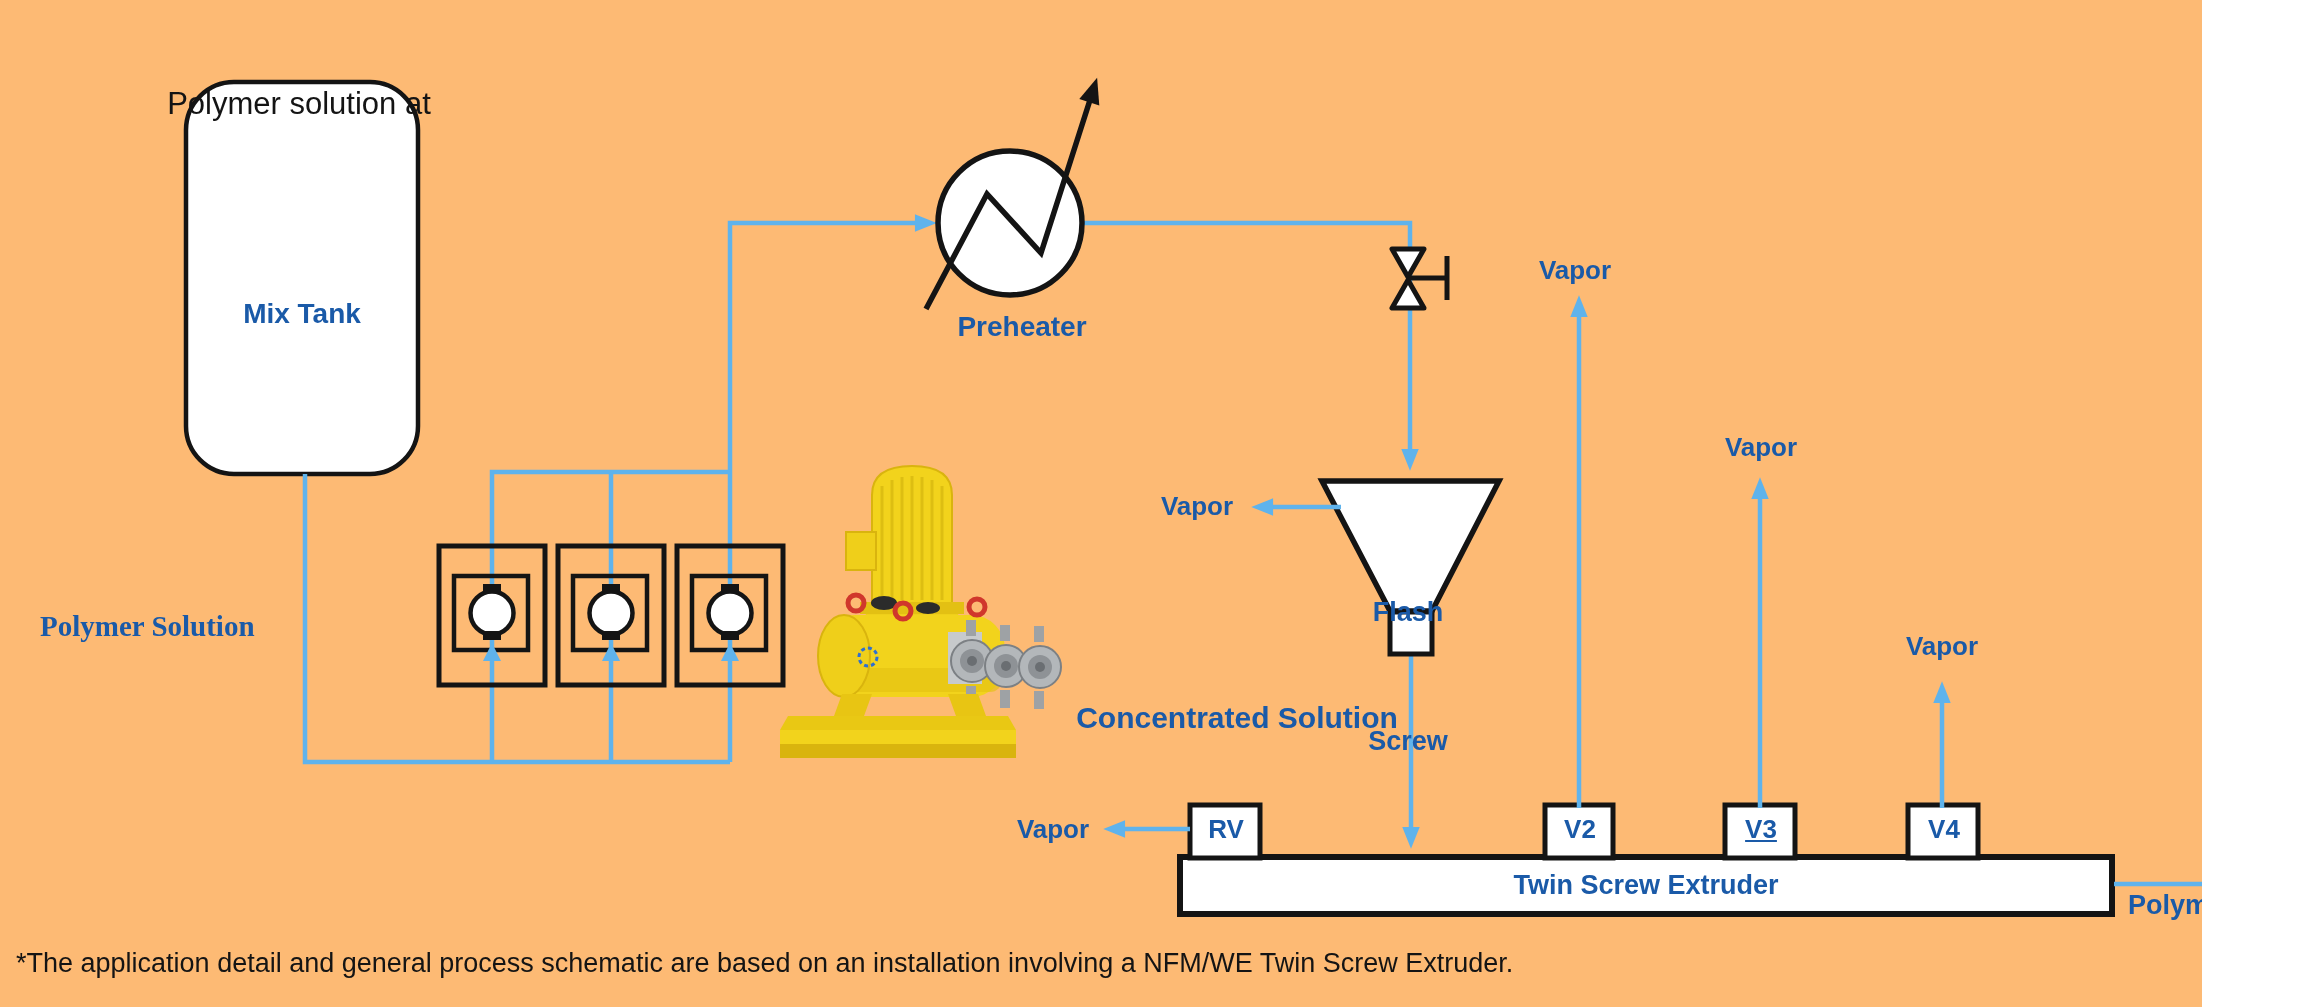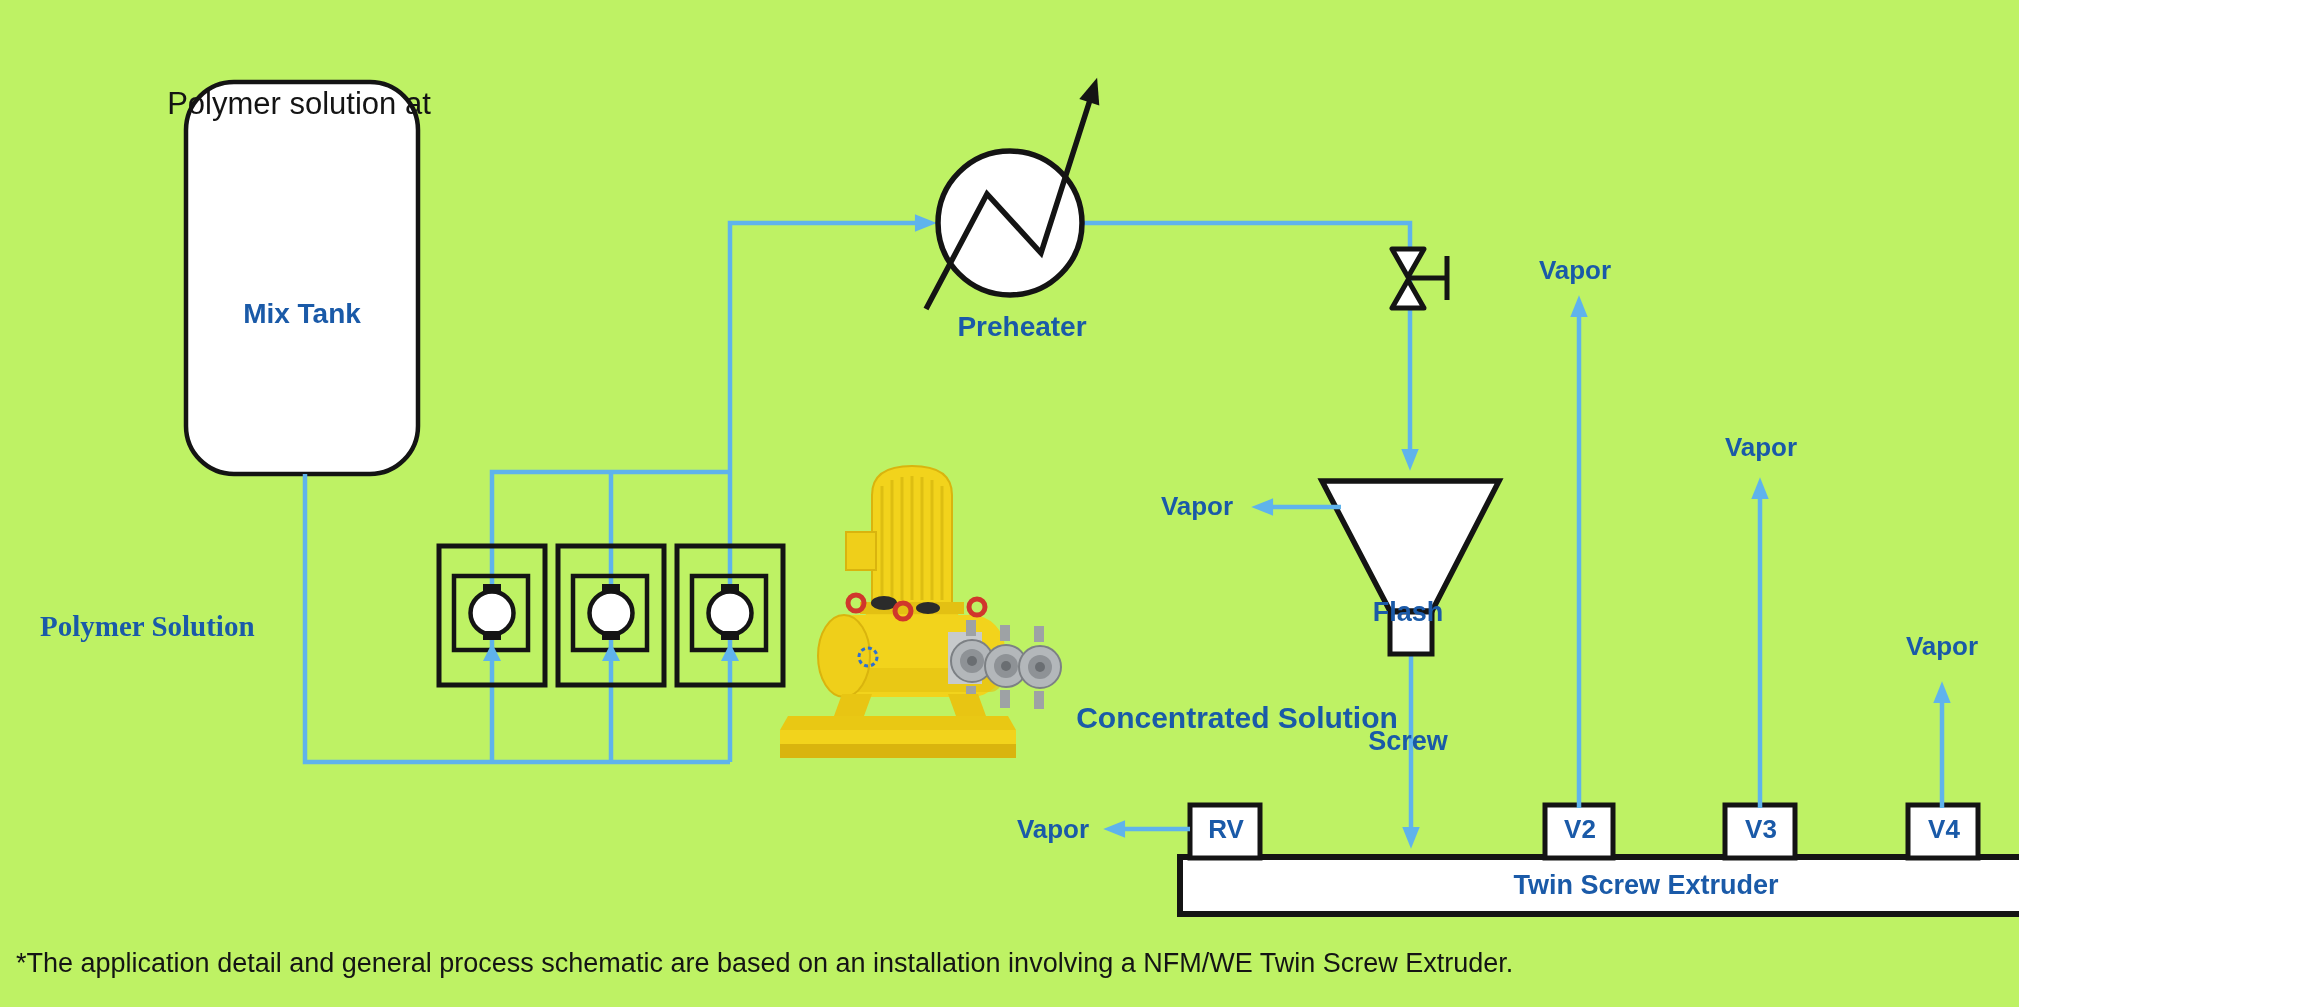--- a/index.html
+++ b/index.html
@@ -1,16 +1,16 @@
 <!DOCTYPE html>
 <html><head>
 <meta charset="utf-8">
 <style>
   html,body{margin:0;padding:0;background:#ffffff;}
-  .canvas{position:relative;width:2019px;height:1007px;background:#bef264;overflow:hidden;
+  .canvas{position:relative;width:2202px;height:1007px;background:#fdba74;overflow:hidden;
           font-family:"Liberation Sans",sans-serif;}
   .canvas svg{position:absolute;left:0;top:0;}
   .lbl{position:absolute;white-space:pre;line-height:1.15;}
   .blue{color:#1A5AA8;font-weight:700;}
   .black{color:#141414;}
   .ctr{transform:translateX(-50%);text-align:center;}
 </style>
 </head>
 <body>
 
@@ -173,21 +173,21 @@
 
 <div class="lbl blue ctr" style="left:1237px;top:701px;font-size:30px;">Concentrated Solution</div>
 
 <div class="lbl blue ctr" style="left:1053px;top:815px;font-size:26px;">Vapor</div>
 <div class="lbl blue ctr" style="left:1575px;top:256px;font-size:26px;">Vapor</div>
 <div class="lbl blue ctr" style="left:1761px;top:433px;font-size:26px;">Vapor</div>
 <div class="lbl blue ctr" style="left:1942px;top:632px;font-size:26px;">Vapor</div>
 
 <div class="lbl blue ctr" style="left:1226px;top:815px;font-size:26px;text-align:center;">RV</div>
 <div class="lbl blue ctr" style="left:1580px;top:815px;font-size:26px;">V2</div>
-<div class="lbl blue ctr" style="left:1761px;top:815px;font-size:26px;">V3</div>
+<div class="lbl blue ctr" style="left:1761px;top:815px;font-size:26px;text-decoration:underline;">V3</div>
 <div class="lbl blue ctr" style="left:1944px;top:815px;font-size:26px;">V4</div>
 
 <div class="lbl blue ctr" style="left:1646px;top:870px;font-size:27px;">Twin Screw Extruder</div>
 
 <div class="lbl blue" style="left:2128px;top:793px;font-size:27px;line-height:45px;">
   <div>Polymer</div>
   
 </div>
 
 <div class="lbl black" style="left:16px;top:948px;font-size:27px;font-weight:400;">*The application detail and general process schematic are based on an installation involving a NFM/WE Twin Screw Extruder.</div>

